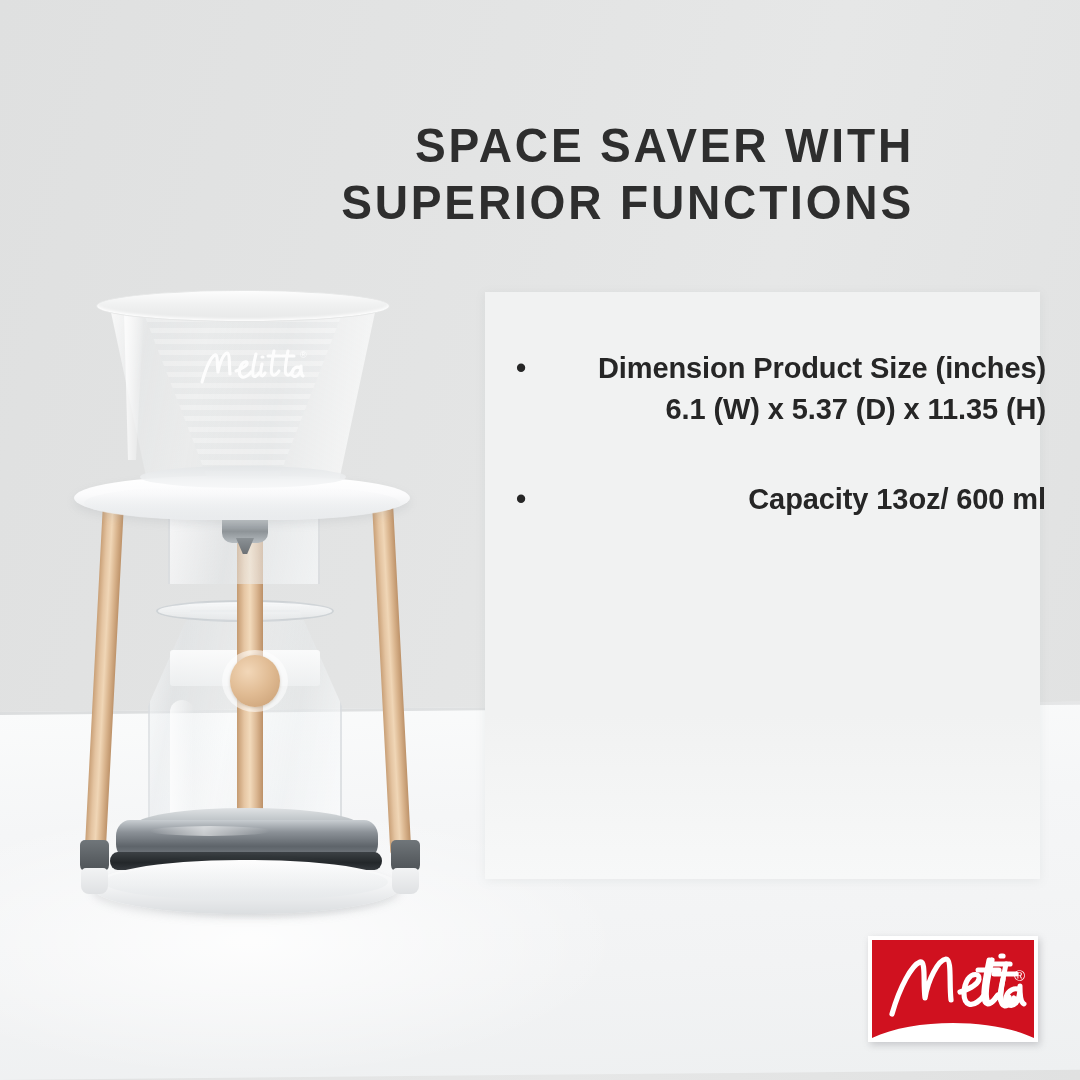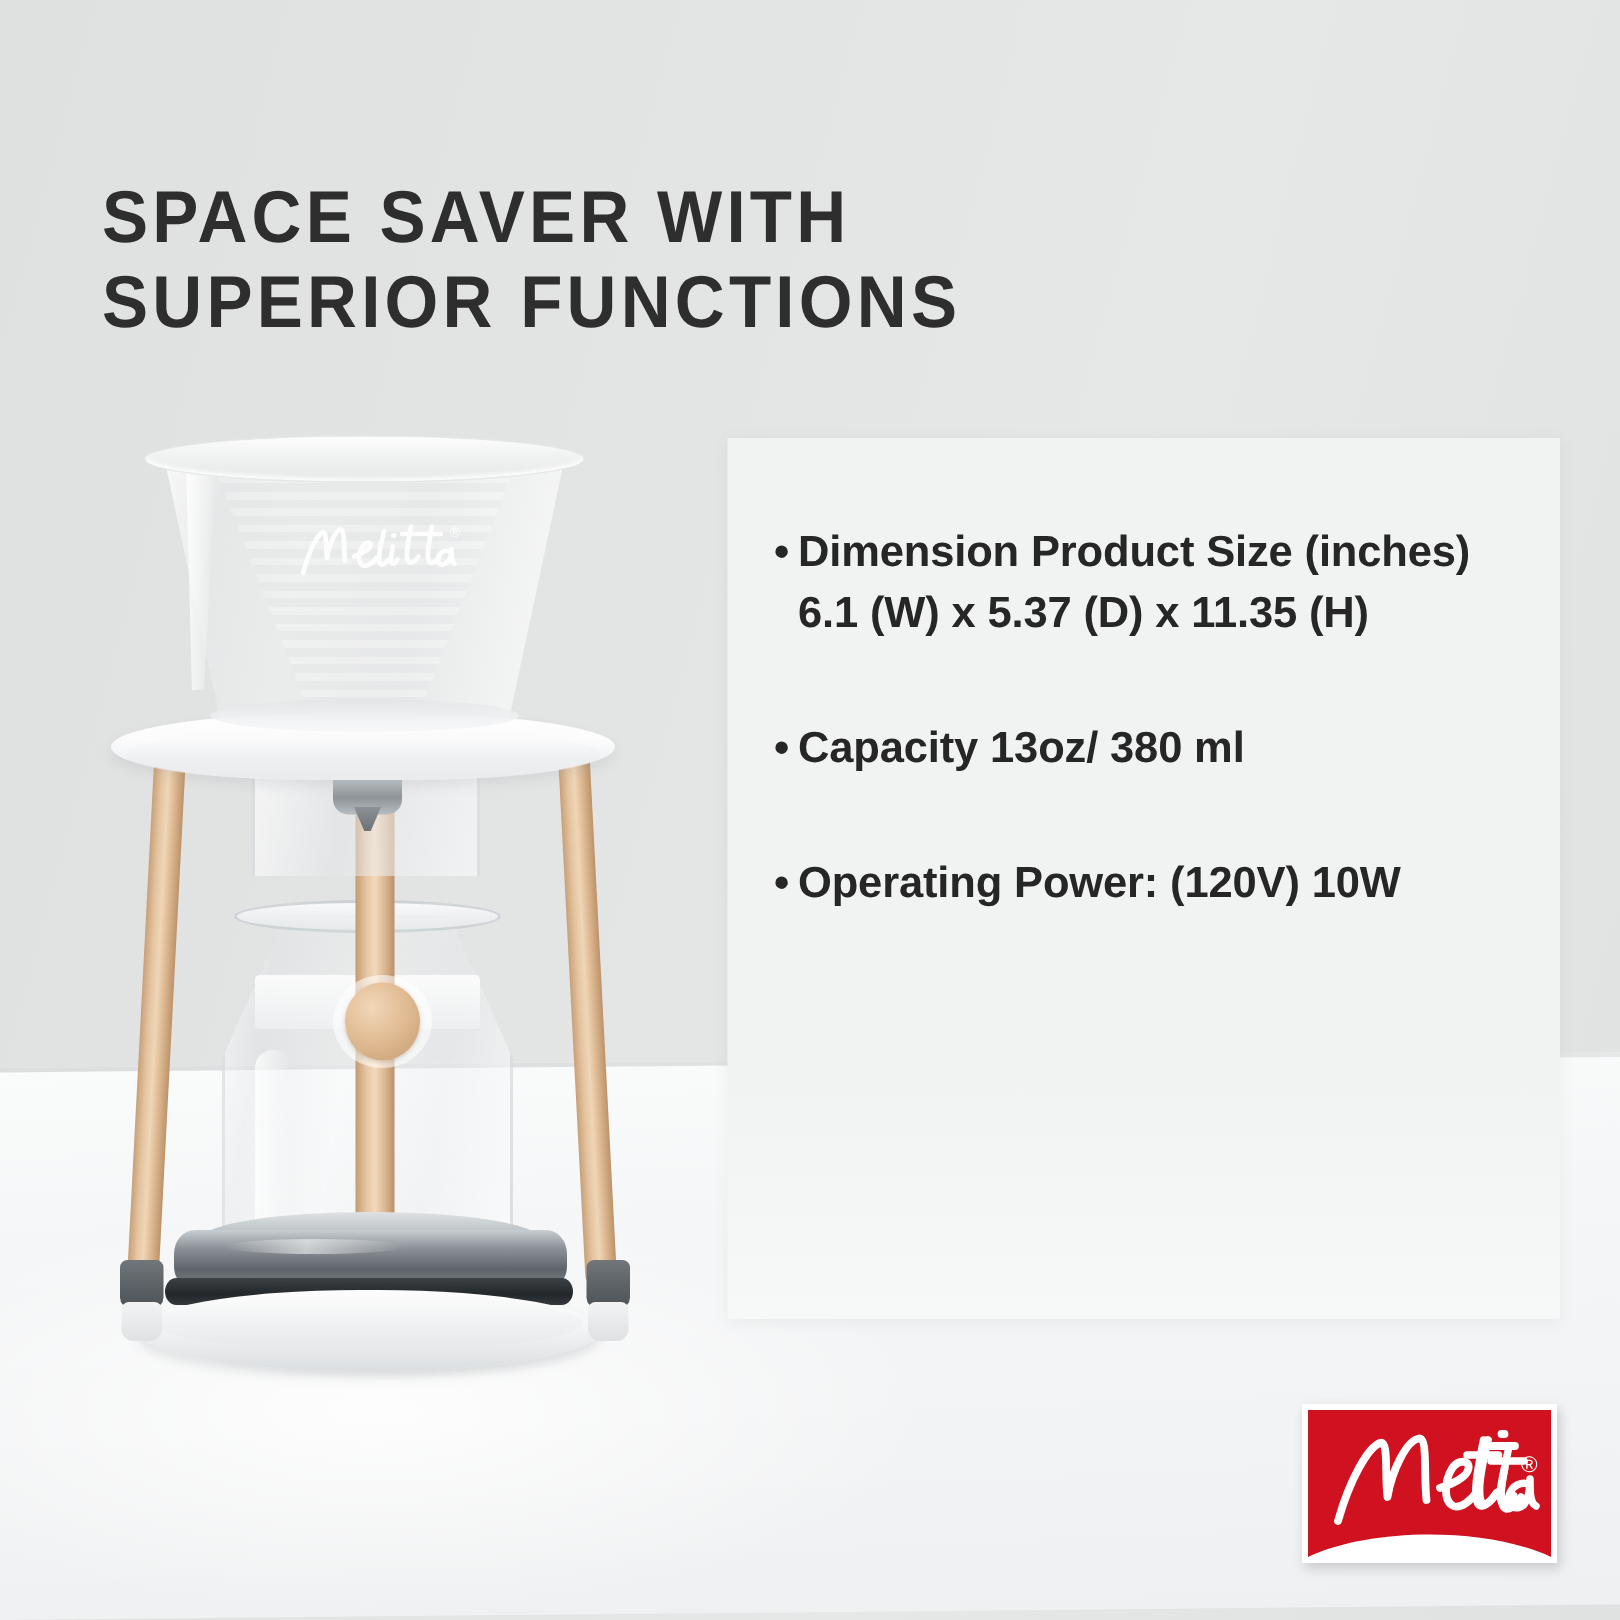--- a/index.html
+++ b/index.html
@@ -8,20 +8,21 @@
     padding: 0;
     background: #ffffff;
   }
   #canvas {
     position: relative;
     width: 1080px;
     height: 1080px;
     overflow: hidden;
     font-family: "Liberation Sans", sans-serif;
     background: #f9a8d4;
+    text-align: right;
   }
 
   
   .bg-wall {
     position: absolute;
     left: 0; top: 0;
     width: 1080px; height: 1080px;
     background:
       linear-gradient(105deg, #dfe0e0 0%, #e3e4e4 38%, #e6e7e7 62%, #e0e1e1 100%);
   }
@@ -486,22 +487,21 @@
         <text x="104" y="14" fill="#ffffff" font-size="9" font-family="'Liberation Sans',sans-serif" opacity="0.9">®</text>
       </svg>
     </div>
   </div>
 
   <div class="spec-panel"></div>
 
   <ul class="spec-list" style="list-style:none;margin:0;padding:0;">
     <li class="spec-item i0">Dimension Product Size (inches)
 6.1 (W) x 5.37 (D) x 11.35 (H)</li>
-    <li class="spec-item i1">Capacity 13oz/ 380 ml</li>
-    <li class="spec-item i2">Operating Power: (120V) 10W</li>
+    <li class="spec-item i1">Capacity 13oz/ 600 ml</li>
   </ul>
 
   <div class="logo-badge">
     <div class="logo-frame"></div>
     <div class="logo-red"></div>
     <div class="logo-wordmark">
       <svg viewBox="0 0 170 106" width="170" height="106" aria-hidden="true">
         <g fill="none" stroke="#ffffff" stroke-width="5.2" stroke-linecap="round" stroke-linejoin="round">
           <path d="M24 78 C32 50 44 29 52 26 C58 24 55 46 57 62 C60 44 70 24 78 23 C84 23 81 47 83 64"></path>
           <path d="M92 56 C101 53 110 49 111 43 C112 37 104 37 100 43 C95 51 94 65 101 68 C106 70 113 64 117 58"></path>

